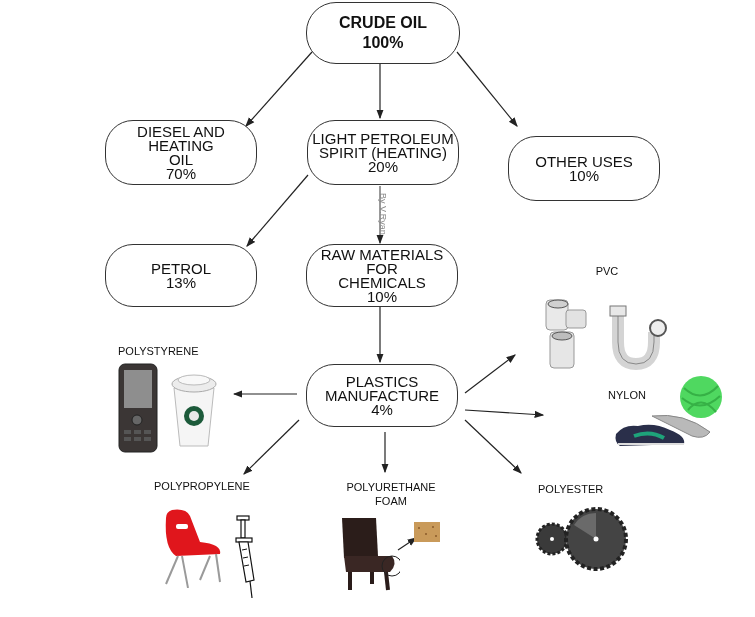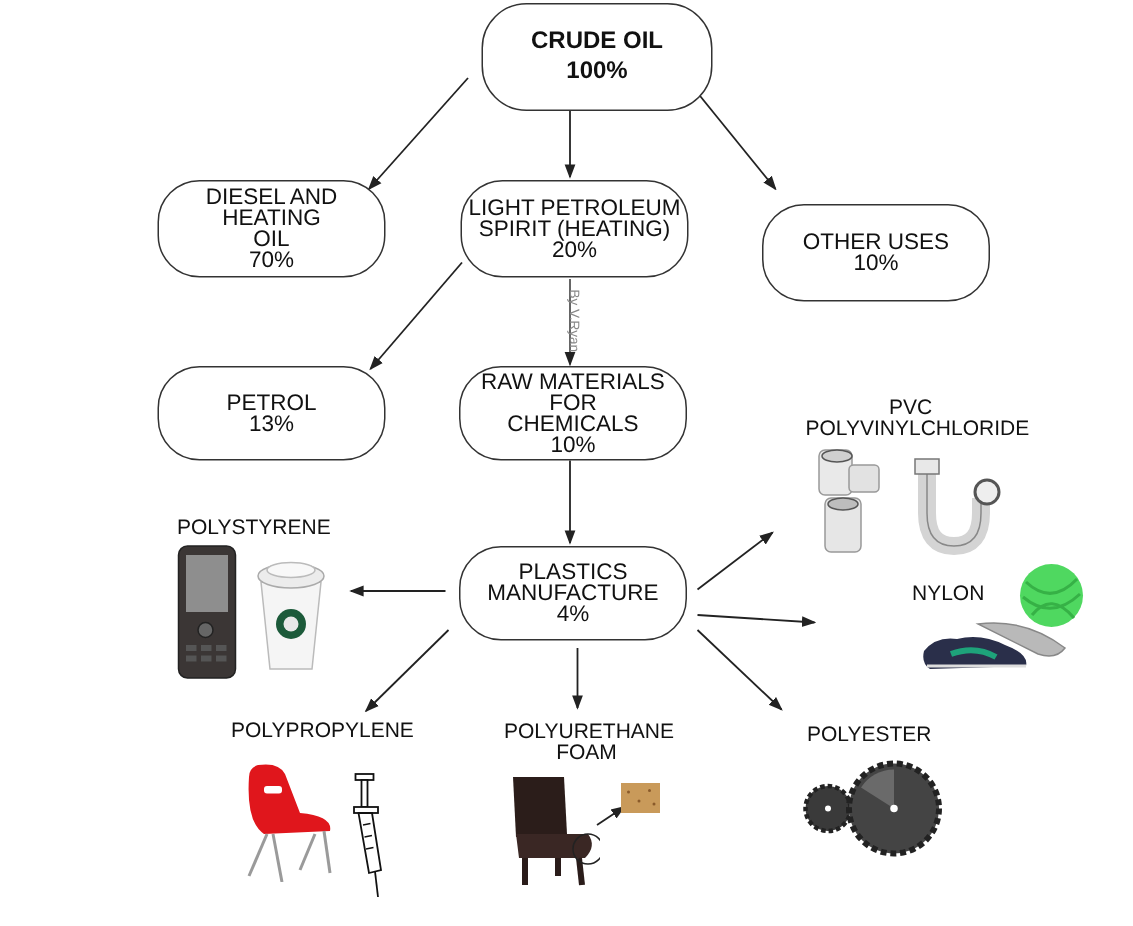--- a/index.html
+++ b/index.html
@@ -2,21 +2,21 @@
 <html><head>
   <meta charset="utf-8">
   <style>
     html, body { margin: 0; padding: 0; background: #ffffff; }
     body { width: 755px; height: 617px; position: relative; overflow: hidden;
            font-family: "Liberation Sans", "DejaVu Sans", sans-serif; color: #111; }
     .node { position: absolute; border: 1.3px solid #333; border-radius: 28px; background: #fff;
             display: flex; flex-direction: column; align-items: center; justify-content: center;
             text-align: center; font-size: 15px; line-height: 14px; box-sizing: border-box; }
     .node.root { font-weight: bold; font-size: 16px; line-height: 20px; border-radius: 30px; }
-    .label { position: absolute; font-size: 14px; line-height: 14px; text-align: center; white-space: nowrap; }
+    .label { position: absolute; font-size: 11px; line-height: 14px; text-align: center; white-space: nowrap; }
     svg.lines { position: absolute; left: 0; top: 0; }
     .watermark { position: absolute; font-size: 9px; color: #888; transform: rotate(90deg); transform-origin: left top; white-space: nowrap; }
     .pic { position: absolute; }
   </style>
 </head>
 <body>
 
 <svg class="lines" width="755" height="617">
   <defs>
     <marker id="ah" markerWidth="8" markerHeight="8" refX="7" refY="4" orient="auto">
@@ -32,21 +32,21 @@
   <line x1="297" y1="394" x2="234" y2="394" stroke="#222" stroke-width="1.2" marker-end="url(#ah)"></line>
   <line x1="299" y1="420" x2="244" y2="474" stroke="#222" stroke-width="1.2" marker-end="url(#ah)"></line>
   <line x1="385" y1="432" x2="385" y2="472" stroke="#222" stroke-width="1.2" marker-end="url(#ah)"></line>
   <line x1="465" y1="393" x2="515" y2="355" stroke="#222" stroke-width="1.2" marker-end="url(#ah)"></line>
   <line x1="465" y1="410" x2="543" y2="415" stroke="#222" stroke-width="1.2" marker-end="url(#ah)"></line>
   <line x1="465" y1="420" x2="521" y2="473" stroke="#222" stroke-width="1.2" marker-end="url(#ah)"></line>
 </svg>
 
 <div class="watermark" style="left:388px; top:193px;">By V.Ryan</div>
 
-<div class="node root" style="left:321px; top:2px; width:154px; height:72px;">
+<div class="node root" style="left:306px; top:2px; width:154px; height:62px;">
   <div>CRUDE OIL</div>
   <div>100%</div>
 </div>
 
 <div class="node" style="left:105px; top:120px; width:152px; height:65px;">
   <div>DIESEL AND HEATING</div>
   <div>OIL</div>
   <div>70%</div>
 </div>
 
@@ -74,21 +74,20 @@
 
 <div class="node" style="left:306px; top:364px; width:152px; height:63px;text-align:center;">
   <div>PLASTICS</div>
   <div>MANUFACTURE</div>
   <div>4%</div>
 </div>
 
 <div class="label" style="left:118px; top:344px;">POLYSTYRENE</div>
 <div class="label" style="left:537px; top:264px; width:140px;">
   <div>PVC</div>
-  <div>POLYVINYLCHLORIDE</div>
 </div>
 <div class="label" style="left:608px; top:388px;">NYLON</div>
 <div class="label" style="left:154px; top:479px;">POLYPROPYLENE</div>
 <div class="label" style="left:336px; top:480px; width:110px;">
   <div>POLYURETHANE</div>
   <div>FOAM</div>
 </div>
 <div class="label" style="left:538px; top:482px;">POLYESTER</div>
 
 <svg class="pic" style="left:115px; top:362px;" width="50" height="92" viewBox="0 0 50 92">

